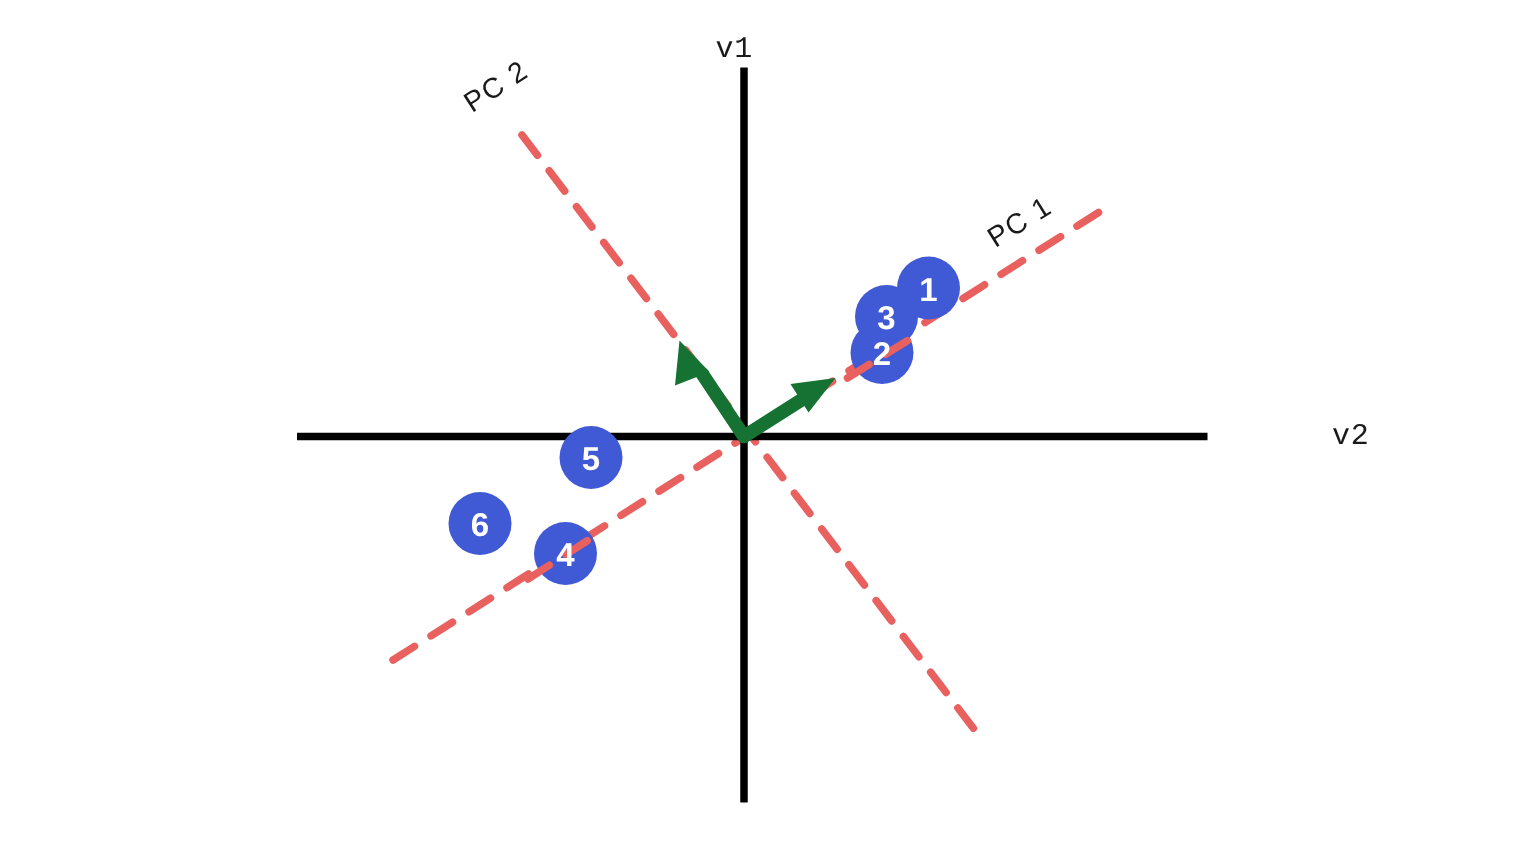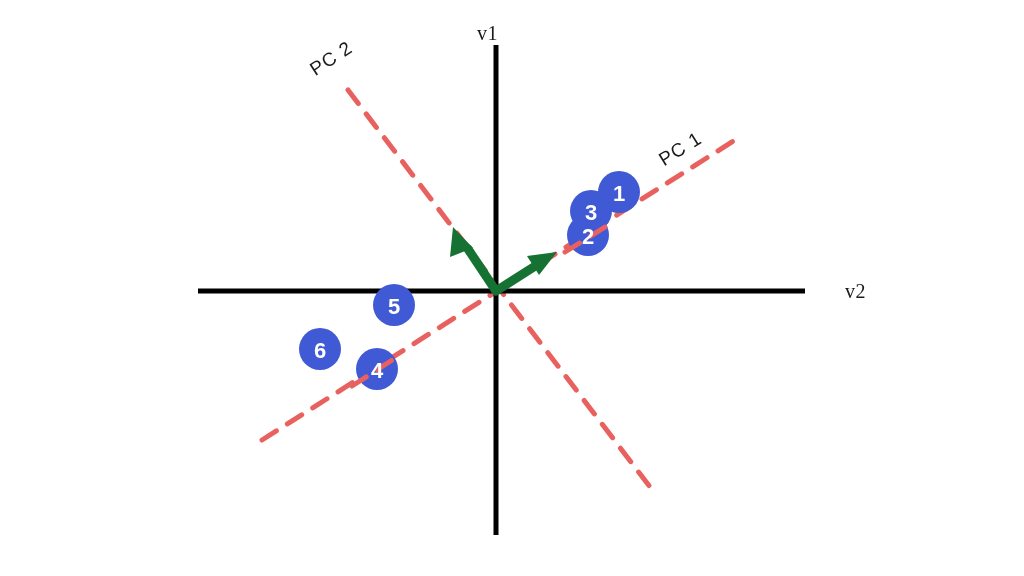--- a/index.html
+++ b/index.html
@@ -22,28 +22,28 @@
   }
   #plot {
     position: absolute;
     left: 0;
     top: 0;
     width: 1024px;
     height: 576px;
   }
   .axis-label {
     position: absolute;
-    font-family: Liberation Serif, serif;
+    font-family: Liberation Mono, monospace;
     font-size: 20px;
     color: #1a1a1a;
     white-space: nowrap;
     letter-spacing: 0.5px;
   }
   #label-v1 { left: 477px; top: 22px; }
-  #label-v2 { left: 845px; top: 280px; }
+  #label-v2 { left: 888px; top: 280px; }
 
   .pc-label {
     position: absolute;
     font-family: "Liberation Sans", sans-serif;
     font-size: 19px;
     color: #1a1a1a;
     white-space: nowrap;
     letter-spacing: 1px;
   }
   #label-pc2 {

